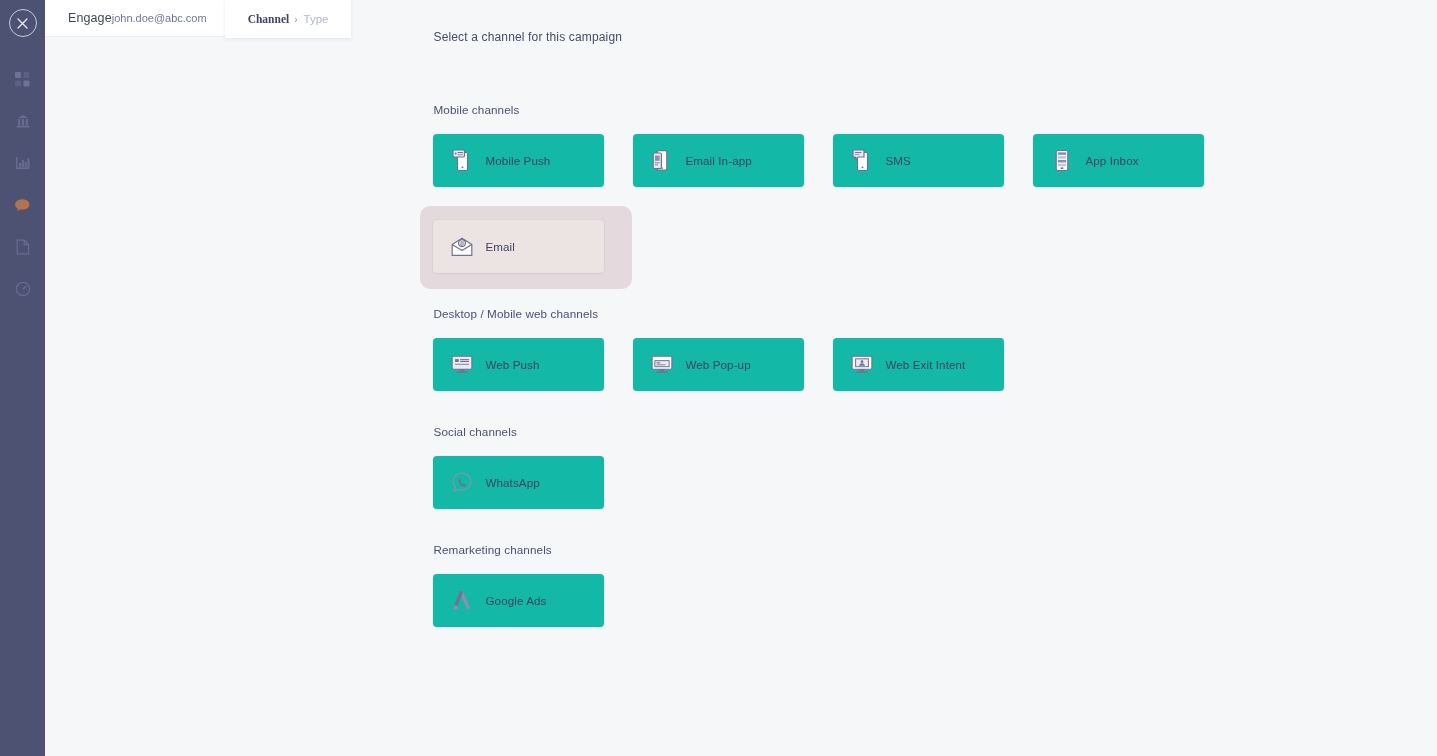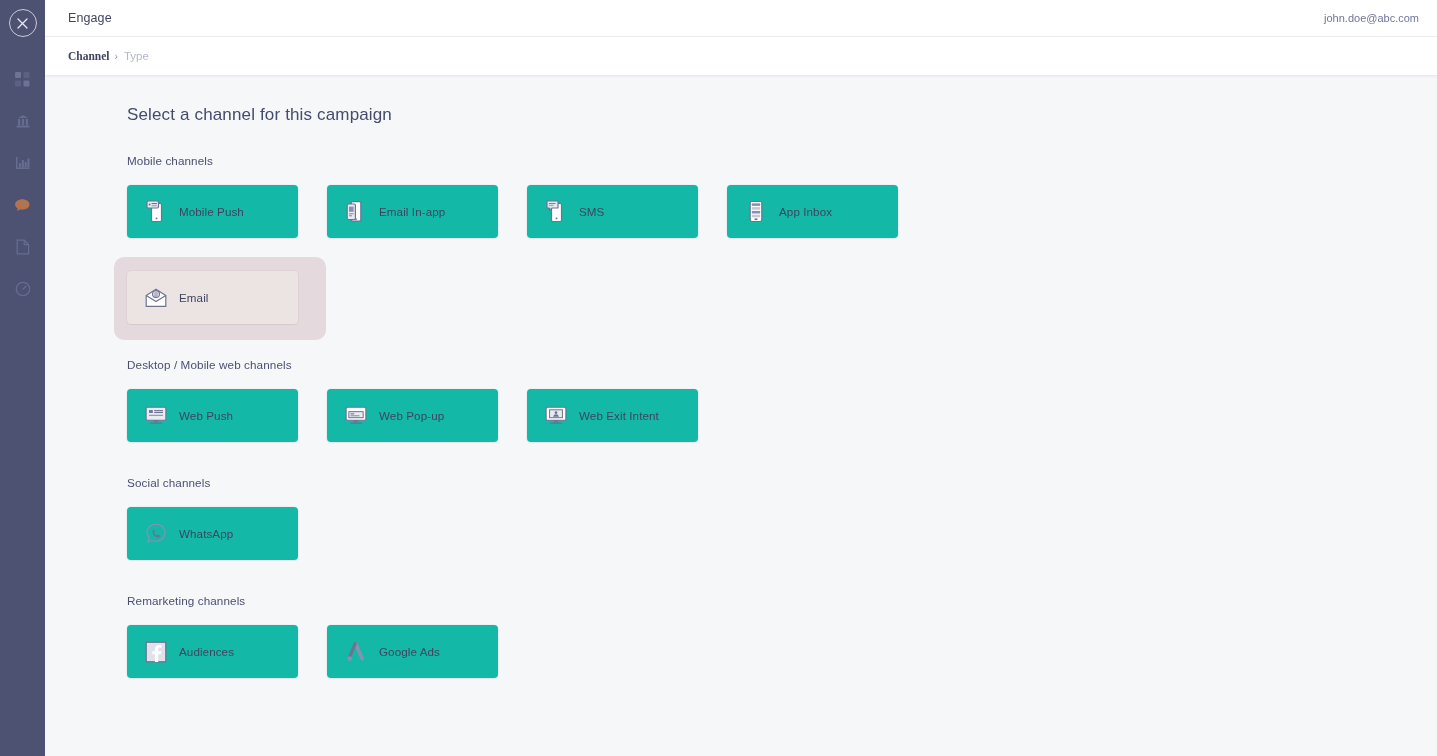--- a/index.html
+++ b/index.html
@@ -26,21 +26,21 @@
     color: #e8e9f1; cursor: pointer; margin-bottom: 21px;
   }
   .rail-item {
     width: 45px; height: 42px;
     display: flex; align-items: center; justify-content: center;
     cursor: pointer;
   }
   .rail-item svg { display: block; }
 
   
-  .main { flex: 1 1 auto; height: 756px; display: flex; flex-direction: column; min-width: 0; }
+  .main { flex: 1 1 auto; height: 756px; display: flex; min-width: 0; }
 
   .topbar {
     height: 37px; flex: 0 0 37px; background: #ffffff;
     display: flex; align-items: center; justify-content: space-between;
     padding: 0 18px 0 23px;
     border-bottom: 1px solid #eceef2;
   }
   .topbar-title { font-size: 12.5px; color: #3f4460; letter-spacing: .1px; }
   .topbar-user { font-size: 11px; color: #70769a; }
 
@@ -56,22 +56,22 @@
   .crumb-next { font-size: 11.5px; color: #b3b7c8; }
 
   .content {
     flex: 1 1 auto; overflow: hidden;
     background: #f6f7f9;
     padding: 30px 0 0 0;
   }
   .inner { padding-left: 82px; padding-right: 40px; }
 
   .page-title {
-    font-size: 17px; color: #454b6b; font-weight: 400;
-    letter-spacing: .15px; margin-bottom: 29px;
+    font-size: 12px; color: #454b6b; font-weight: 400;
+    letter-spacing: .15px; margin-bottom: 59px;
   }
 
   .group { margin-bottom: 7px; }
   .group-label {
     font-size: 11.7px; color: #4b5071; letter-spacing: .1px;
     margin-bottom: 18px;
   }
   .cards { display: flex; gap: 29px; flex-wrap: wrap; }
 
   .card {
@@ -328,29 +328,20 @@
               </span>
               <span class="card-label">WhatsApp</span>
             </div>
           </div>
         </section>
 
         <section class="group">
           <div class="group-label">Remarketing channels</div>
           <div class="cards">
 
-            <div class="card">
-              <span class="card-icon">
-                <svg width="22" height="22" viewBox="0 0 22 22" aria-hidden="true">
-                  <rect x="1.2" y="1.2" width="19.6" height="19.6" fill="#dfe2ea" stroke="#6e7394" stroke-width="1.3"></rect>
-                  <path d="M13.2 21V13.2h2.6l.4-3h-3V8.3c0-.9.2-1.5 1.5-1.5h1.6V4.1c-.3 0-1.3-.1-2.4-.1-2.4 0-4 1.5-4 4.1v2.1H7.3v3h2.6V21z" fill="#fff"></path>
-                </svg>
-              </span>
-              <span class="card-label">Audiences</span>
-            </div>
 
             <div class="card">
               <span class="card-icon">
                 <svg width="22" height="22" viewBox="0 0 22 22" aria-hidden="true">
                   <path d="M10.6 2.6 L17.2 17.6" stroke="#8a90ae" stroke-width="3.6" stroke-linecap="round" fill="none"></path>
                   <path d="M10.2 2.6 L4.2 17.2" stroke="#6e7394" stroke-width="3.2" stroke-linecap="round" fill="none"></path>
                   <circle cx="4.6" cy="17.6" r="2.3" fill="#8a90ae"></circle>
                 </svg>
               </span>
               <span class="card-label">Google Ads</span>

